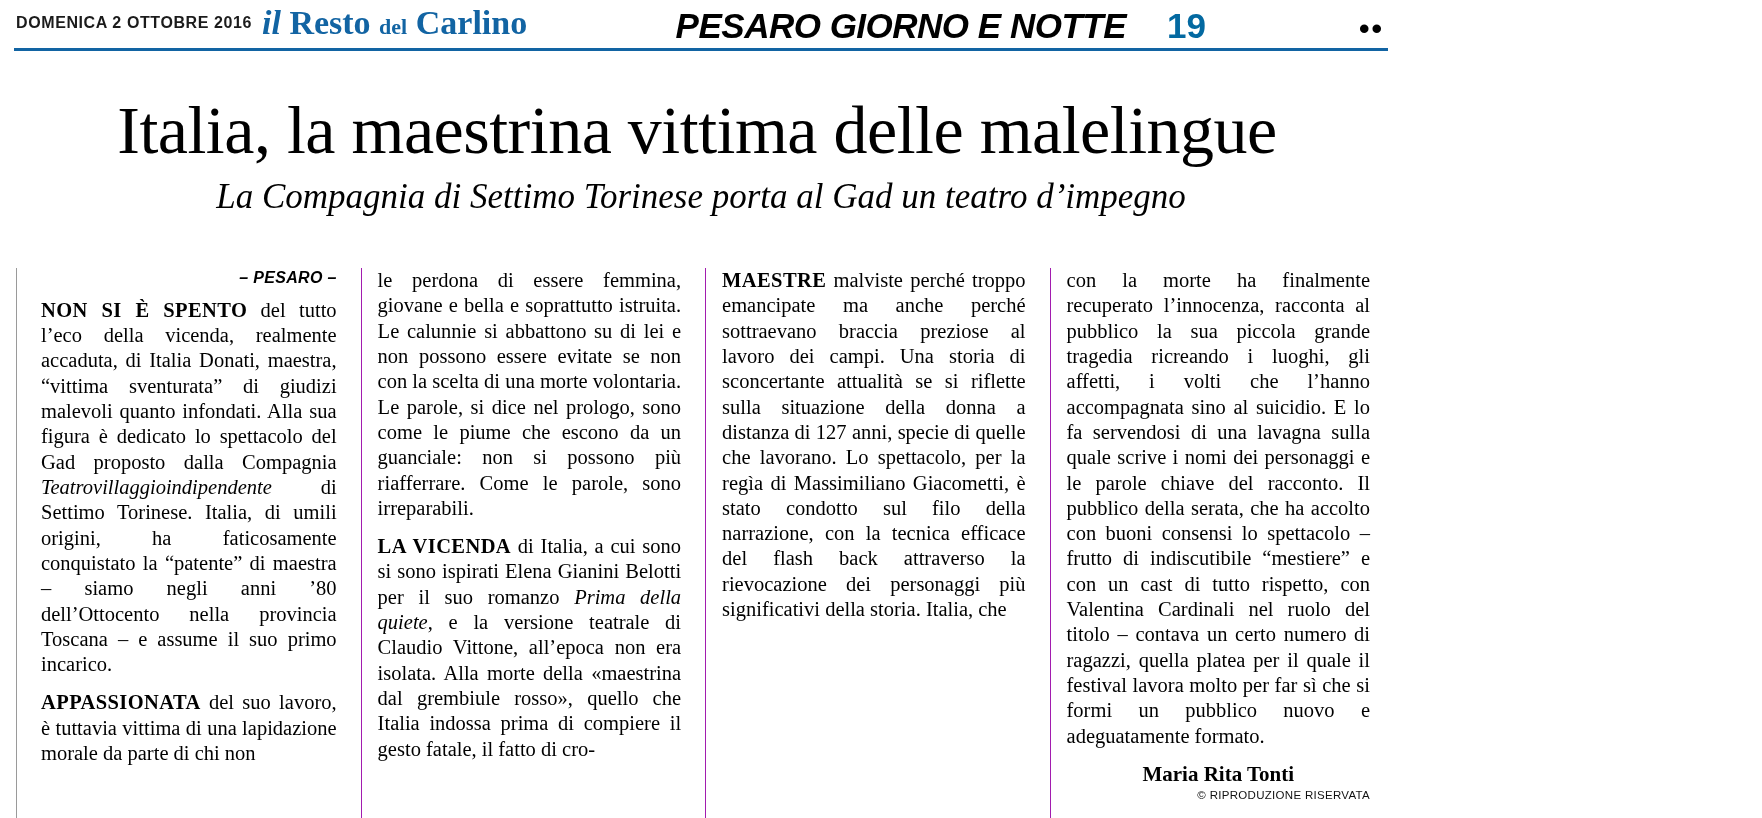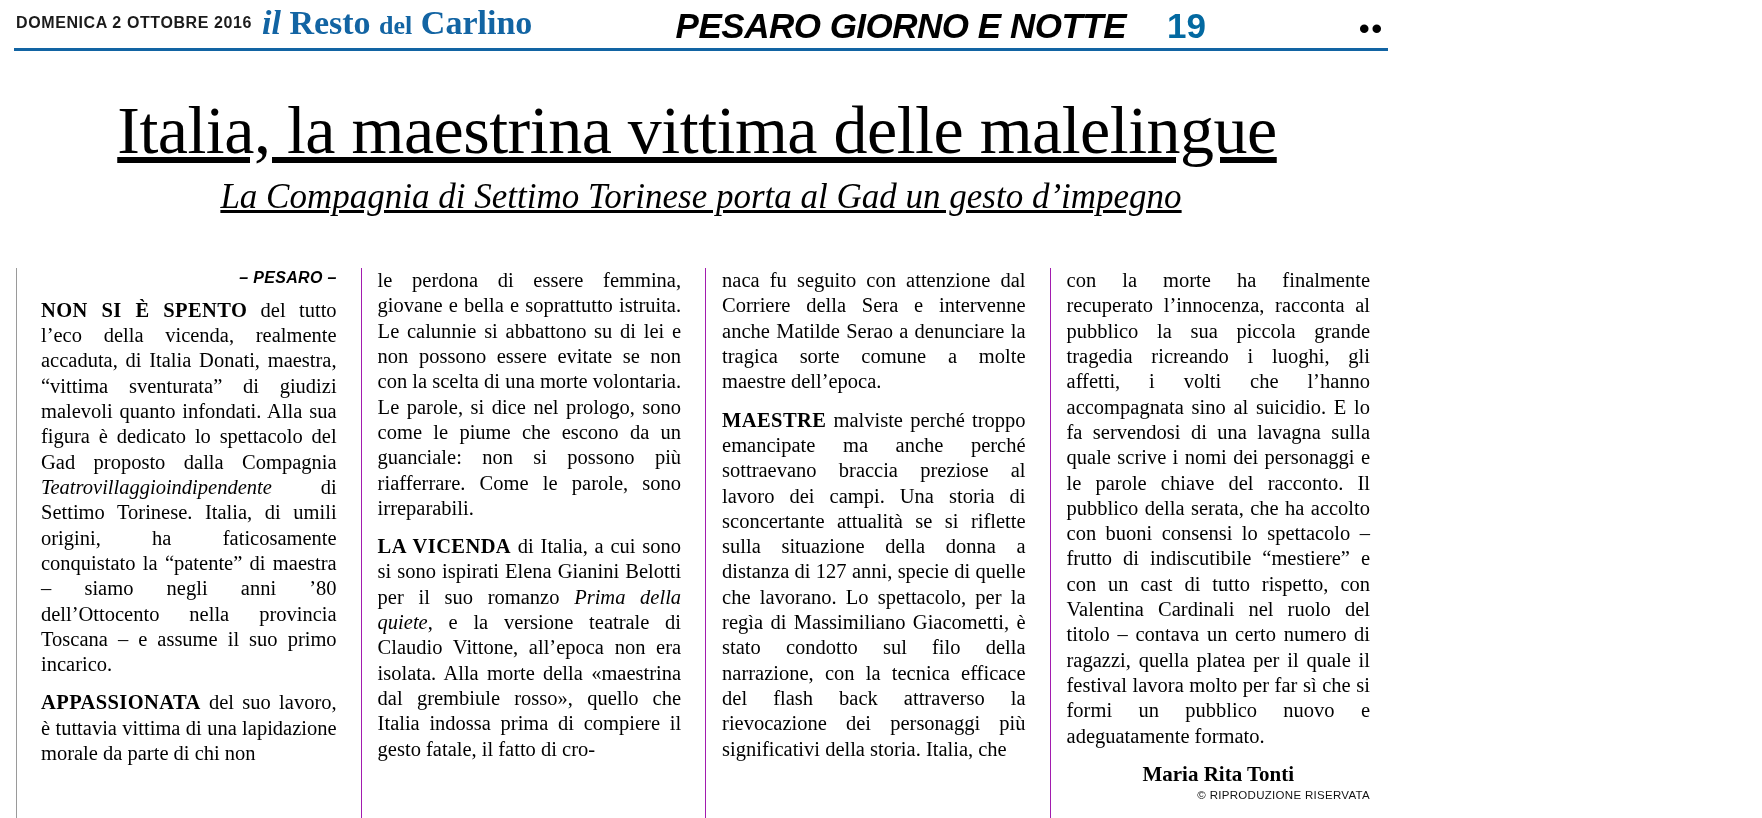--- a/index.html
+++ b/index.html
@@ -12,21 +12,20 @@
     height: 818px;
     font-family: "Liberation Serif", serif;
     color: #000000;
     overflow: hidden;
   }
   .page {
     position: relative;
     width: 1402px;
     height: 818px;
     box-sizing: border-box;
-    text-decoration: underline;
   }
 
   
   .masthead {
     position: relative;
     height: 50px;
     padding: 0 18px;
   }
   .masthead-date {
     position: absolute;
@@ -50,21 +49,21 @@
   }
   .masthead-logo .logo-il {
     font-style: italic;
     font-weight: bold;
   }
   .masthead-logo .logo-resto {
     font-weight: bold;
     text-align: center;
   }
   .masthead-logo .logo-del {
-    font-size: 26px;
+    font-size: 22px;
     font-weight: bold;
   }
   .masthead-section {
     position: absolute;
     right: 276px;
     top: 6px;
     font-family: "Liberation Sans", sans-serif;
     font-size: 35px;
     font-weight: bold;
     font-style: italic;
@@ -202,38 +201,37 @@
       <span class="logo-del">del</span>
       <span class="logo-resto">Carlino</span>
     </div>
     <div class="masthead-section">PESARO GIORNO E NOTTE</div>
     <div class="masthead-pagenum">19</div>
     <div class="masthead-dots">••</div>
     <div class="masthead-rule"></div>
   </div>
 
   <h1 class="headline">Italia, la maestrina vittima delle malelingue</h1>
-  <h2 class="subhead">La Compagnia di Settimo Torinese porta al Gad un gesto d’impegno</h2>
+  <h2 class="subhead">La Compagnia di Settimo Torinese porta al Gad un teatro d’impegno</h2>
 
   <div class="body-area">
     <div class="columns">
 
       <div class="col first">
         <div class="dateline">– PESARO –</div>
         <p><span class="lead-caps">NON SI È SPENTO</span><span> del tutto l’eco della vicenda, realmente accaduta, di Italia Donati, maestra, “vittima sventurata” di giudizi malevoli quanto infondati. Alla sua figura è dedicato lo spettacolo del Gad proposto dalla Compagnia </span><span class="ital">Teatrovillaggioindipendente</span><span> di Settimo Torinese. Italia, di umili origini, ha faticosamente conquistato la “patente” di maestra – siamo negli anni ’80 dell’Ottocento nella provincia Toscana – e assume il suo primo incarico.</span></p>
         <p><span class="lead-caps">APPASSIONATA</span><span> del suo lavoro, è tuttavia vittima di una lapidazione morale da parte di chi non</span></p>
       </div>
 
       <div class="col">
         <p><span>le perdona di essere femmina, giovane e bella e soprattutto istruita. Le calunnie si abbattono su di lei e non possono essere evitate se non con la scelta di una morte volontaria. Le parole, si dice nel prologo, sono come le piume che escono da un guanciale: non si possono più riafferrare. Come le parole, sono irreparabili.</span></p>
         <p><span class="lead-caps">LA VICENDA</span><span> di Italia, a cui sono si sono ispirati Elena Gianini Belotti per il suo romanzo </span><span class="ital">Prima della quiete</span><span>, e la versione teatrale di Claudio Vittone, all’epoca non era isolata. Alla morte della «maestrina dal grembiule rosso», quello che Italia indossa prima di compiere il gesto fatale, il fatto di cro-</span></p>
       </div>
 
       <div class="col">
-        <p><span>naca fu seguito con attenzione dal Corriere della Sera e intervenne anche Matilde Serao a denunciare la tragica sorte comune a molte maestre dell’epoca.</span></p>
         <p><span class="lead-caps">MAESTRE</span><span> malviste perché troppo emancipate ma anche perché sottraevano braccia preziose al lavoro dei campi. Una storia di sconcertante attualità se si riflette sulla situazione della donna a distanza di 127 anni, specie di quelle che lavorano. Lo spettacolo, per la regìa di Massimiliano Giacometti, è stato condotto sul filo della narrazione, con la tecnica efficace del flash back attraverso la rievocazione dei personaggi più significativi della storia. Italia, che</span></p>
       </div>
 
       <div class="col">
         <p><span>con la morte ha finalmente recuperato l’innocenza, racconta al pubblico la sua piccola grande tragedia ricreando i luoghi, gli affetti, i volti che l’hanno accompagnata sino al suicidio. E lo fa servendosi di una lavagna sulla quale scrive i nomi dei personaggi e le parole chiave del racconto. Il pubblico della serata, che ha accolto con buoni consensi lo spettacolo – frutto di indiscutibile “mestiere” e con un cast di tutto rispetto, con Valentina Cardinali nel ruolo del titolo – contava un certo numero di ragazzi, quella platea per il quale il festival lavora molto per far sì che si formi un pubblico nuovo e adeguatamente formato.</span></p>
         <div class="signature">Maria Rita Tonti</div>
         <div class="copyright">© RIPRODUZIONE RISERVATA</div>
       </div>
 
     </div>

